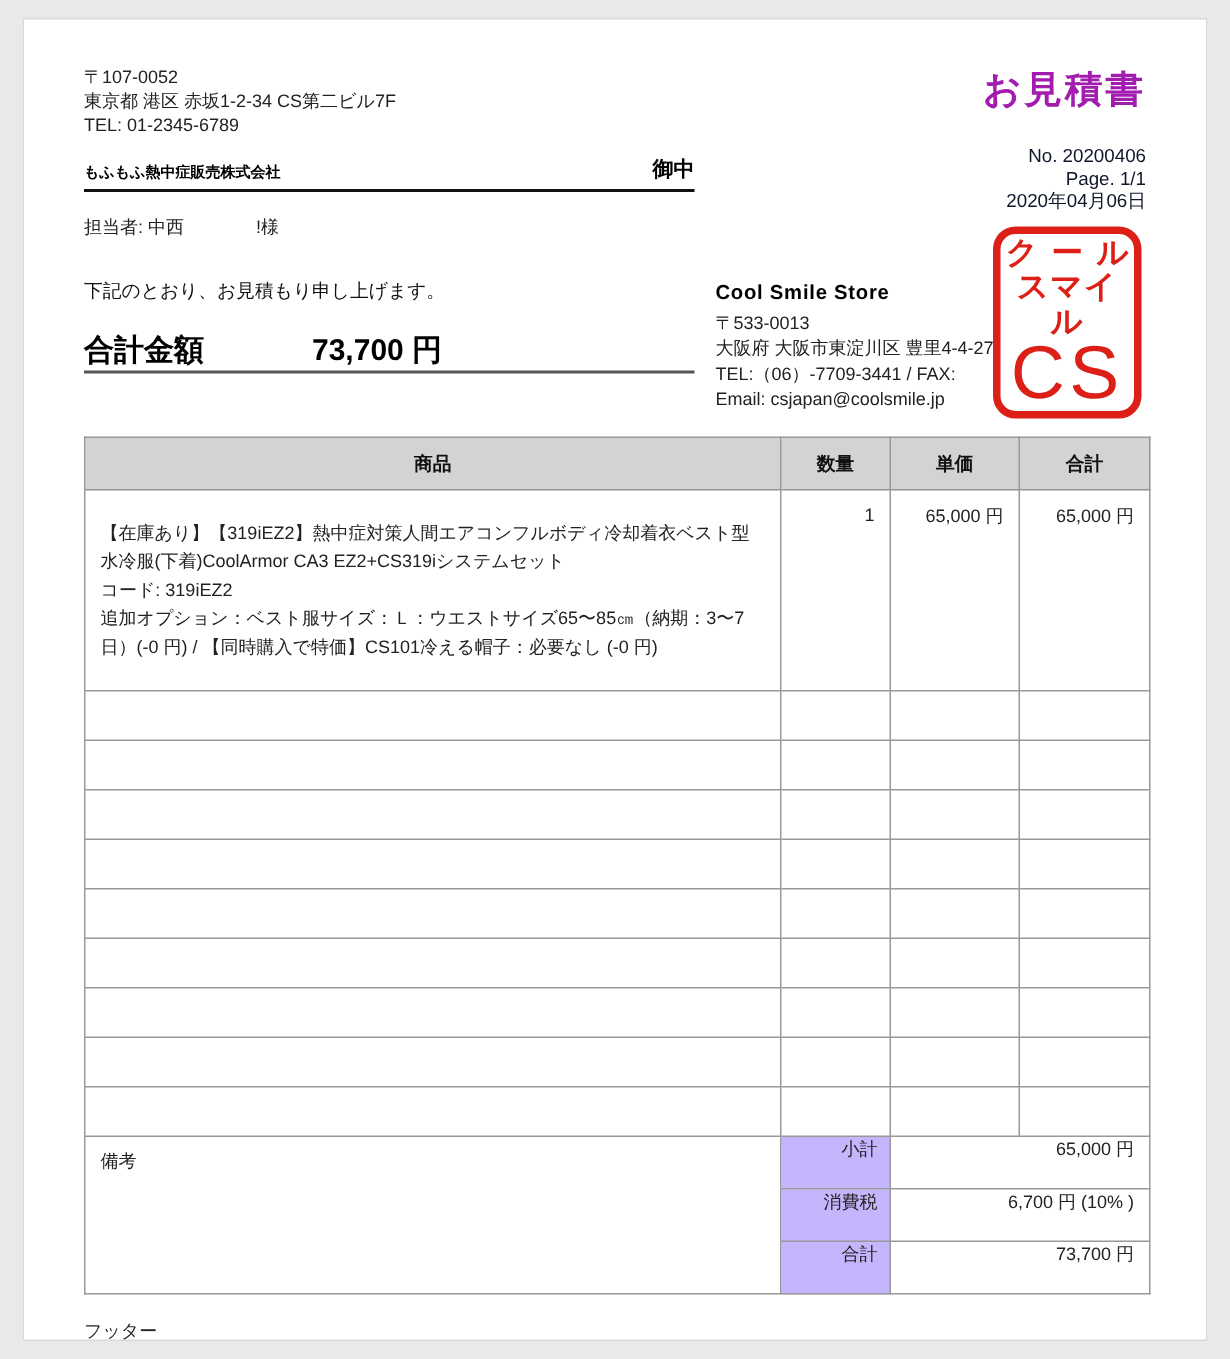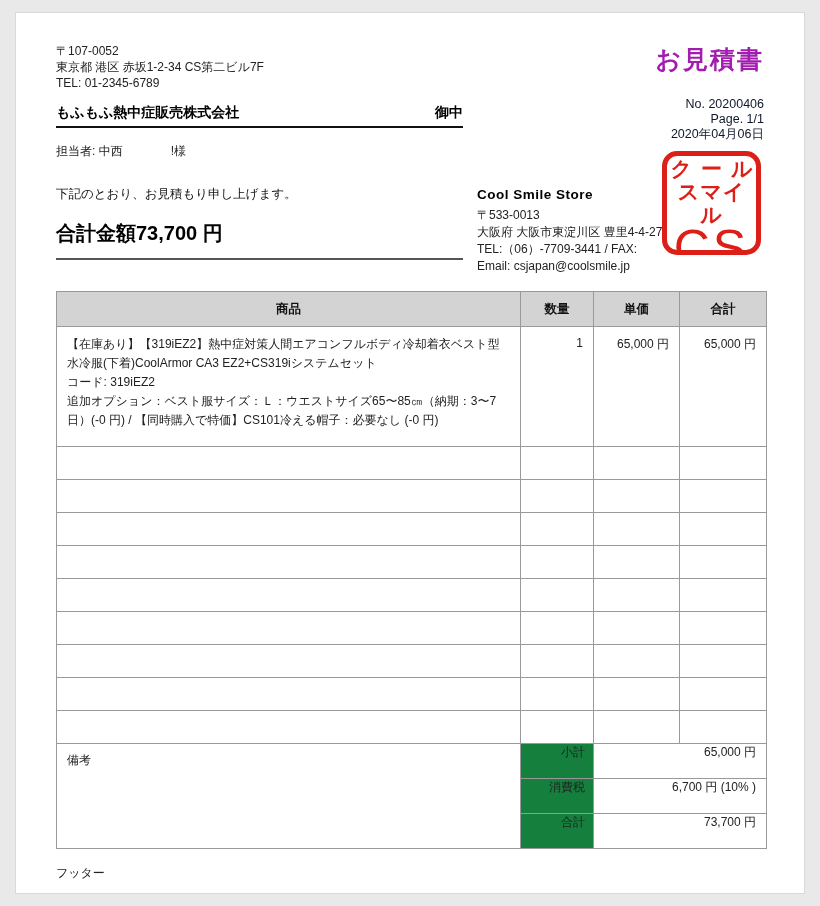--- a/index.html
+++ b/index.html
@@ -22,44 +22,43 @@
   
   .row-a { display:flex; justify-content:space-between; }
   .left-col { width:407px; }
   .addr { font-size:12px; line-height:16px; color:#222; }
   .company-row {
     margin-top:13px;
     display:flex; justify-content:space-between; align-items:flex-end;
     border-bottom:2px solid #111;
     padding-bottom:4px;
   }
-  .company { font-size:14px; font-weight:bold; color:#000; }
+  .company { font-size:10px; font-weight:bold; color:#000; }
   .honorific { font-size:14px; font-weight:bold; color:#000; }
   .contact { margin-top:15px; font-size:12px; color:#222; }
   .right-col-a { text-align:right; }
   .doc-title { font-size:25px; font-weight:bold; letter-spacing:2px; color:#a21caf; }
   .doc-meta { margin-top:21px; font-size:12.5px; line-height:15px; color:#0f172a; }
   
   .row-b { display:flex; justify-content:space-between; margin-top:26px; }
   .greeting { font-size:12.5px; color:#111; }
   .total-banner {
     margin-top:17px;
-    display:flex; align-items:baseline; 
+    display:flex; align-items:baseline; gap:72px;
     border-bottom:2px solid #555;
-    padding-bottom:11px;
     width:407px;
   }
   .total-label, .total-amount { font-size:20px; font-weight:bold; color:#000; }
   .issuer { width:287px; font-size:12px; line-height:17px; color:#222; }
   .issuer-name { font-size:13.5px; font-weight:bold; color:#000; margin-bottom:4px; letter-spacing:0.5px; }
   .issuer-line { white-space:nowrap; }
   
   .logo {
     position:absolute; top:138px; right:43px;
-    width:99px; height:104px;
+    width:99px; height:128px;
     background:#fff;
     border:5px solid #dc2018;
     border-radius:15px;
     color:#dc2018;
     text-align:center;
     z-index:5;
     padding-top:1px;
     overflow:hidden;
   }
   .logo-l1 { font-size:21px; font-weight:bold; line-height:23px; letter-spacing:9px; margin-right:-9px; }
@@ -77,27 +76,27 @@
     background:#d3d3d3;
     border:1px solid #999;
     height:35px;
     font-weight:bold;
     font-size:12.5px;
     text-align:center;
     vertical-align:middle;
     color:#111;
   }
   .quote-table td { border:1px solid #999; vertical-align:top; color:#222; }
-  .cell-product { padding:8px 10px; line-height:19px; }
+  .cell-product { padding:19px 10px; line-height:19px; }
   .cell-num { text-align:right; padding:9px 10px; }
   .product-row td { height:120px; }
   .empty-row td { height:33px; }
   .remarks-cell { padding:8px 10px; vertical-align:top;margin-left:24px; }
   .sum-label {
-    background:#15803d;
+    background:#c4b5fd;
     text-align:right;
     vertical-align:middle;
     padding:0 8px;
     height:35px;
     color:#111;
   }
   .sum-value { text-align:right; vertical-align:middle; padding:0 10px; }
   
   .doc-footer { margin-top:16px; font-size:12px; color:#222; }
 </style>

